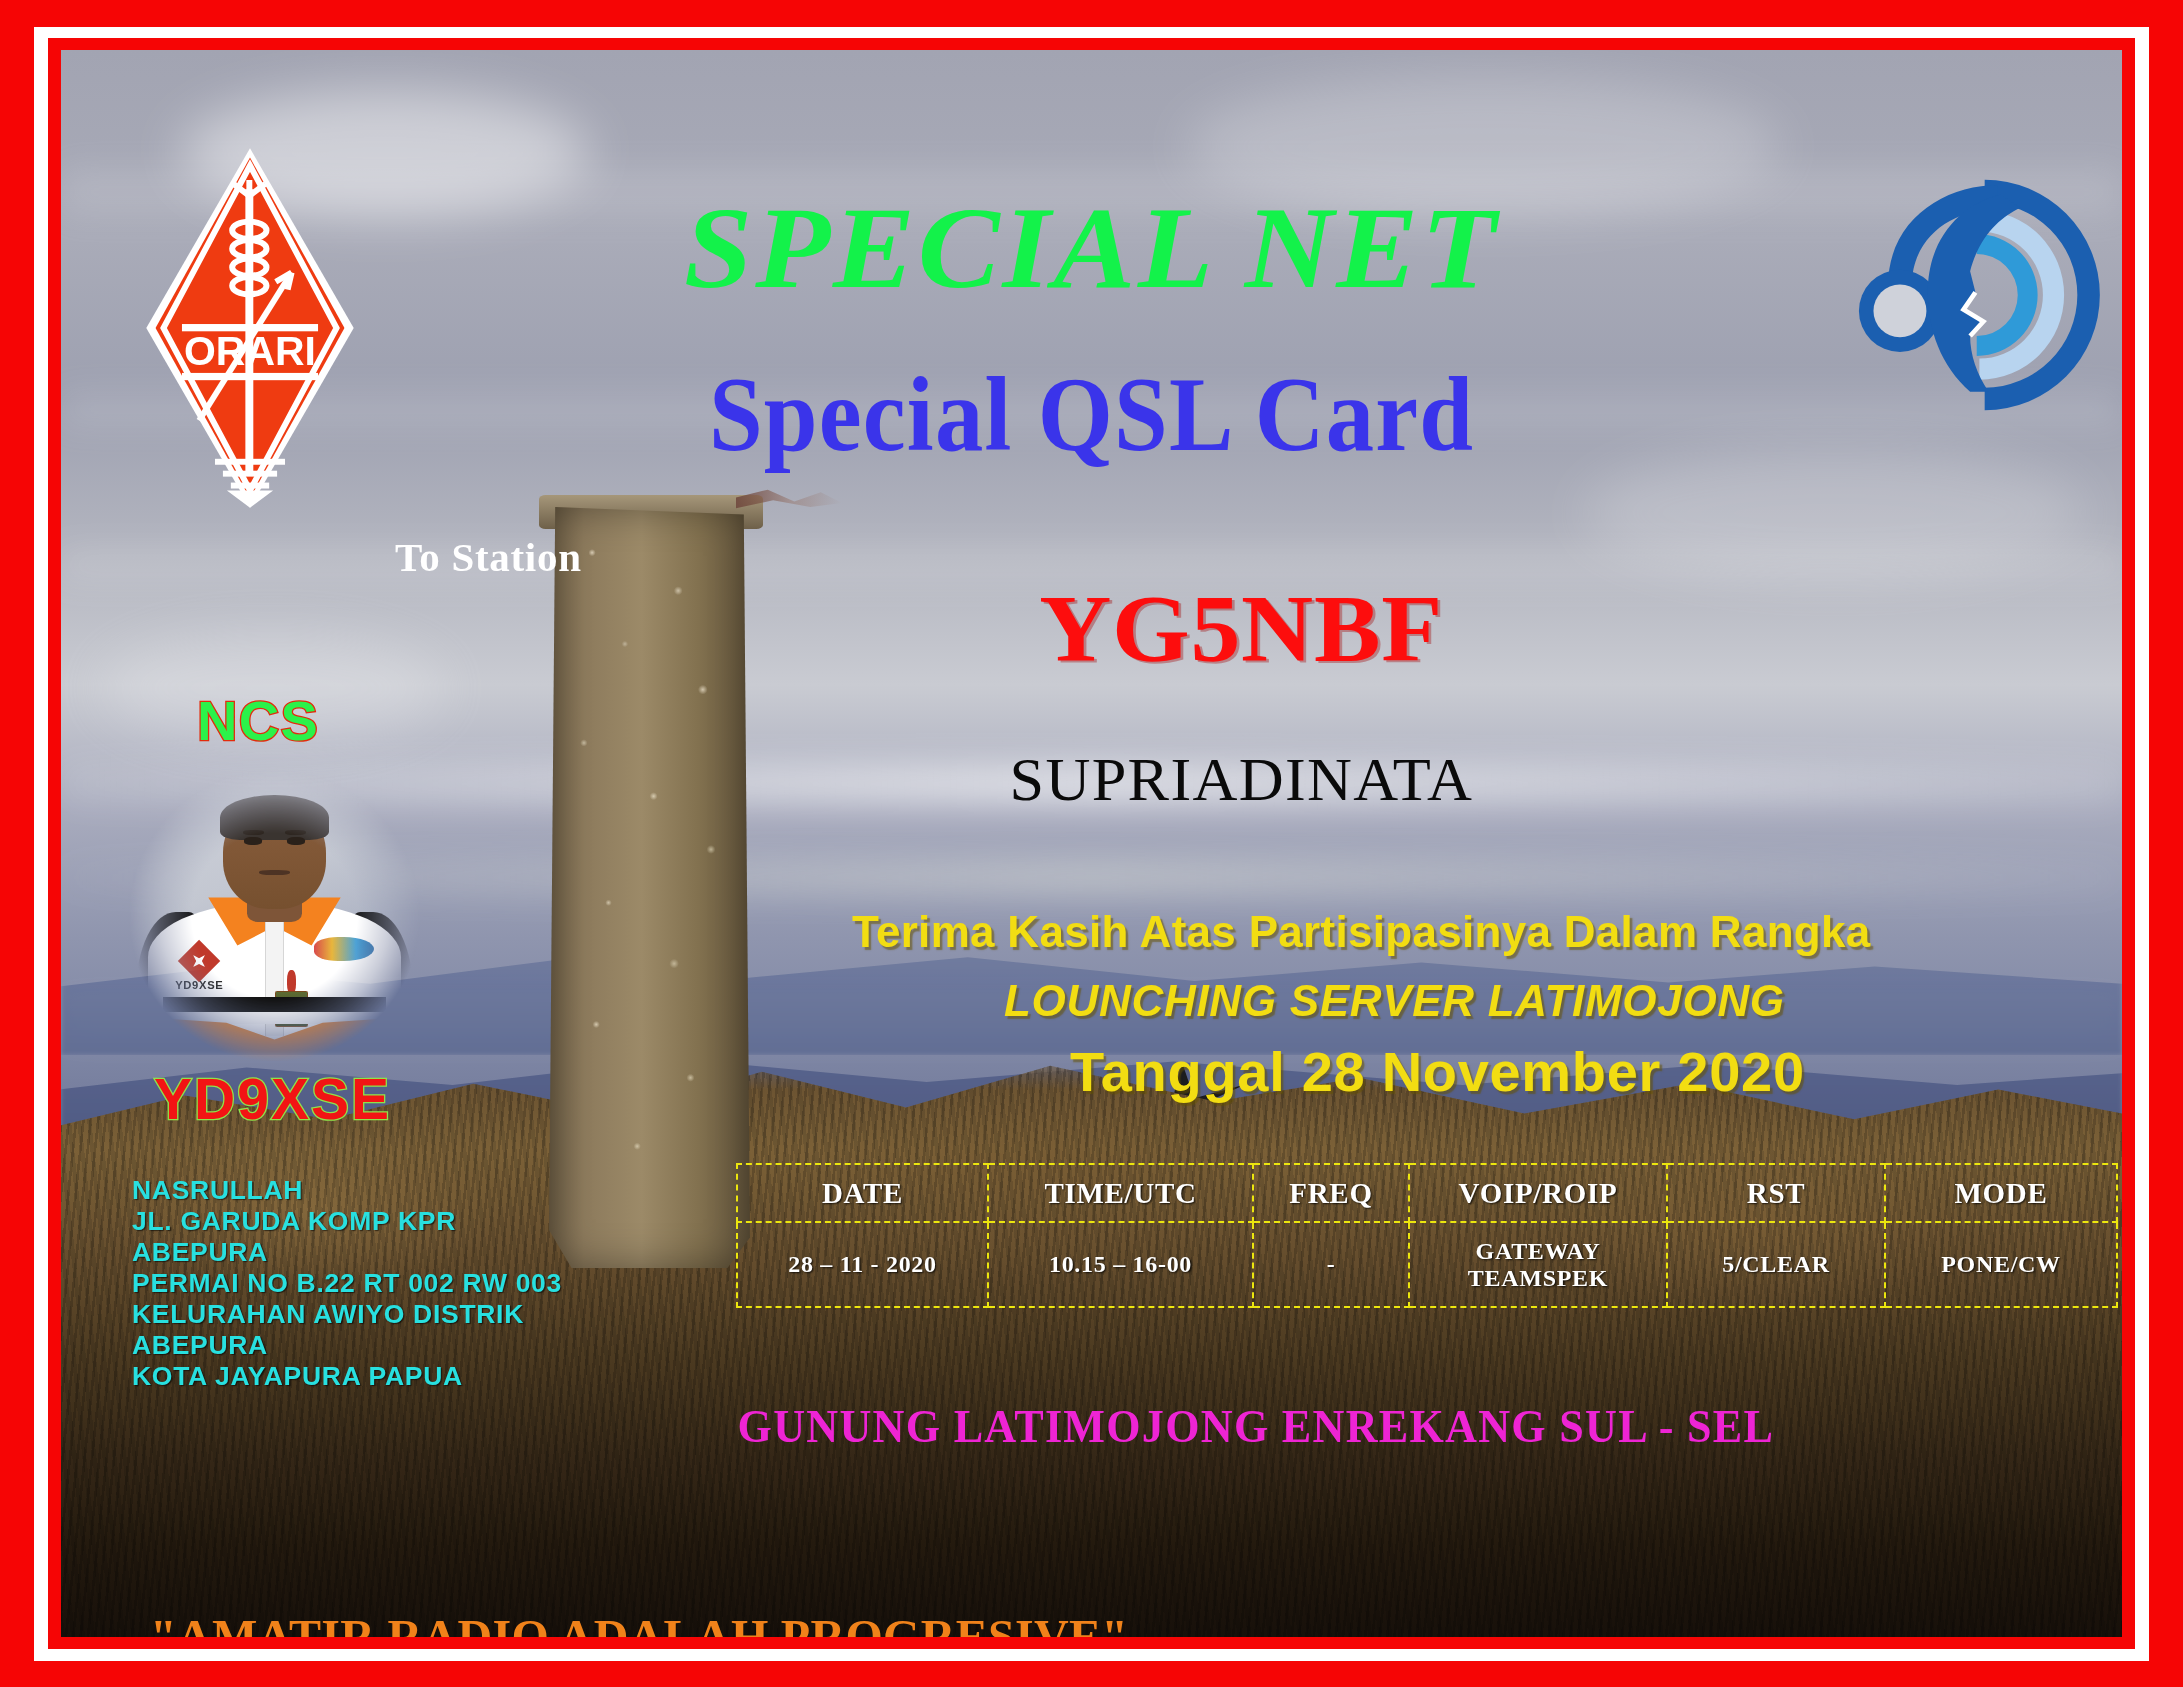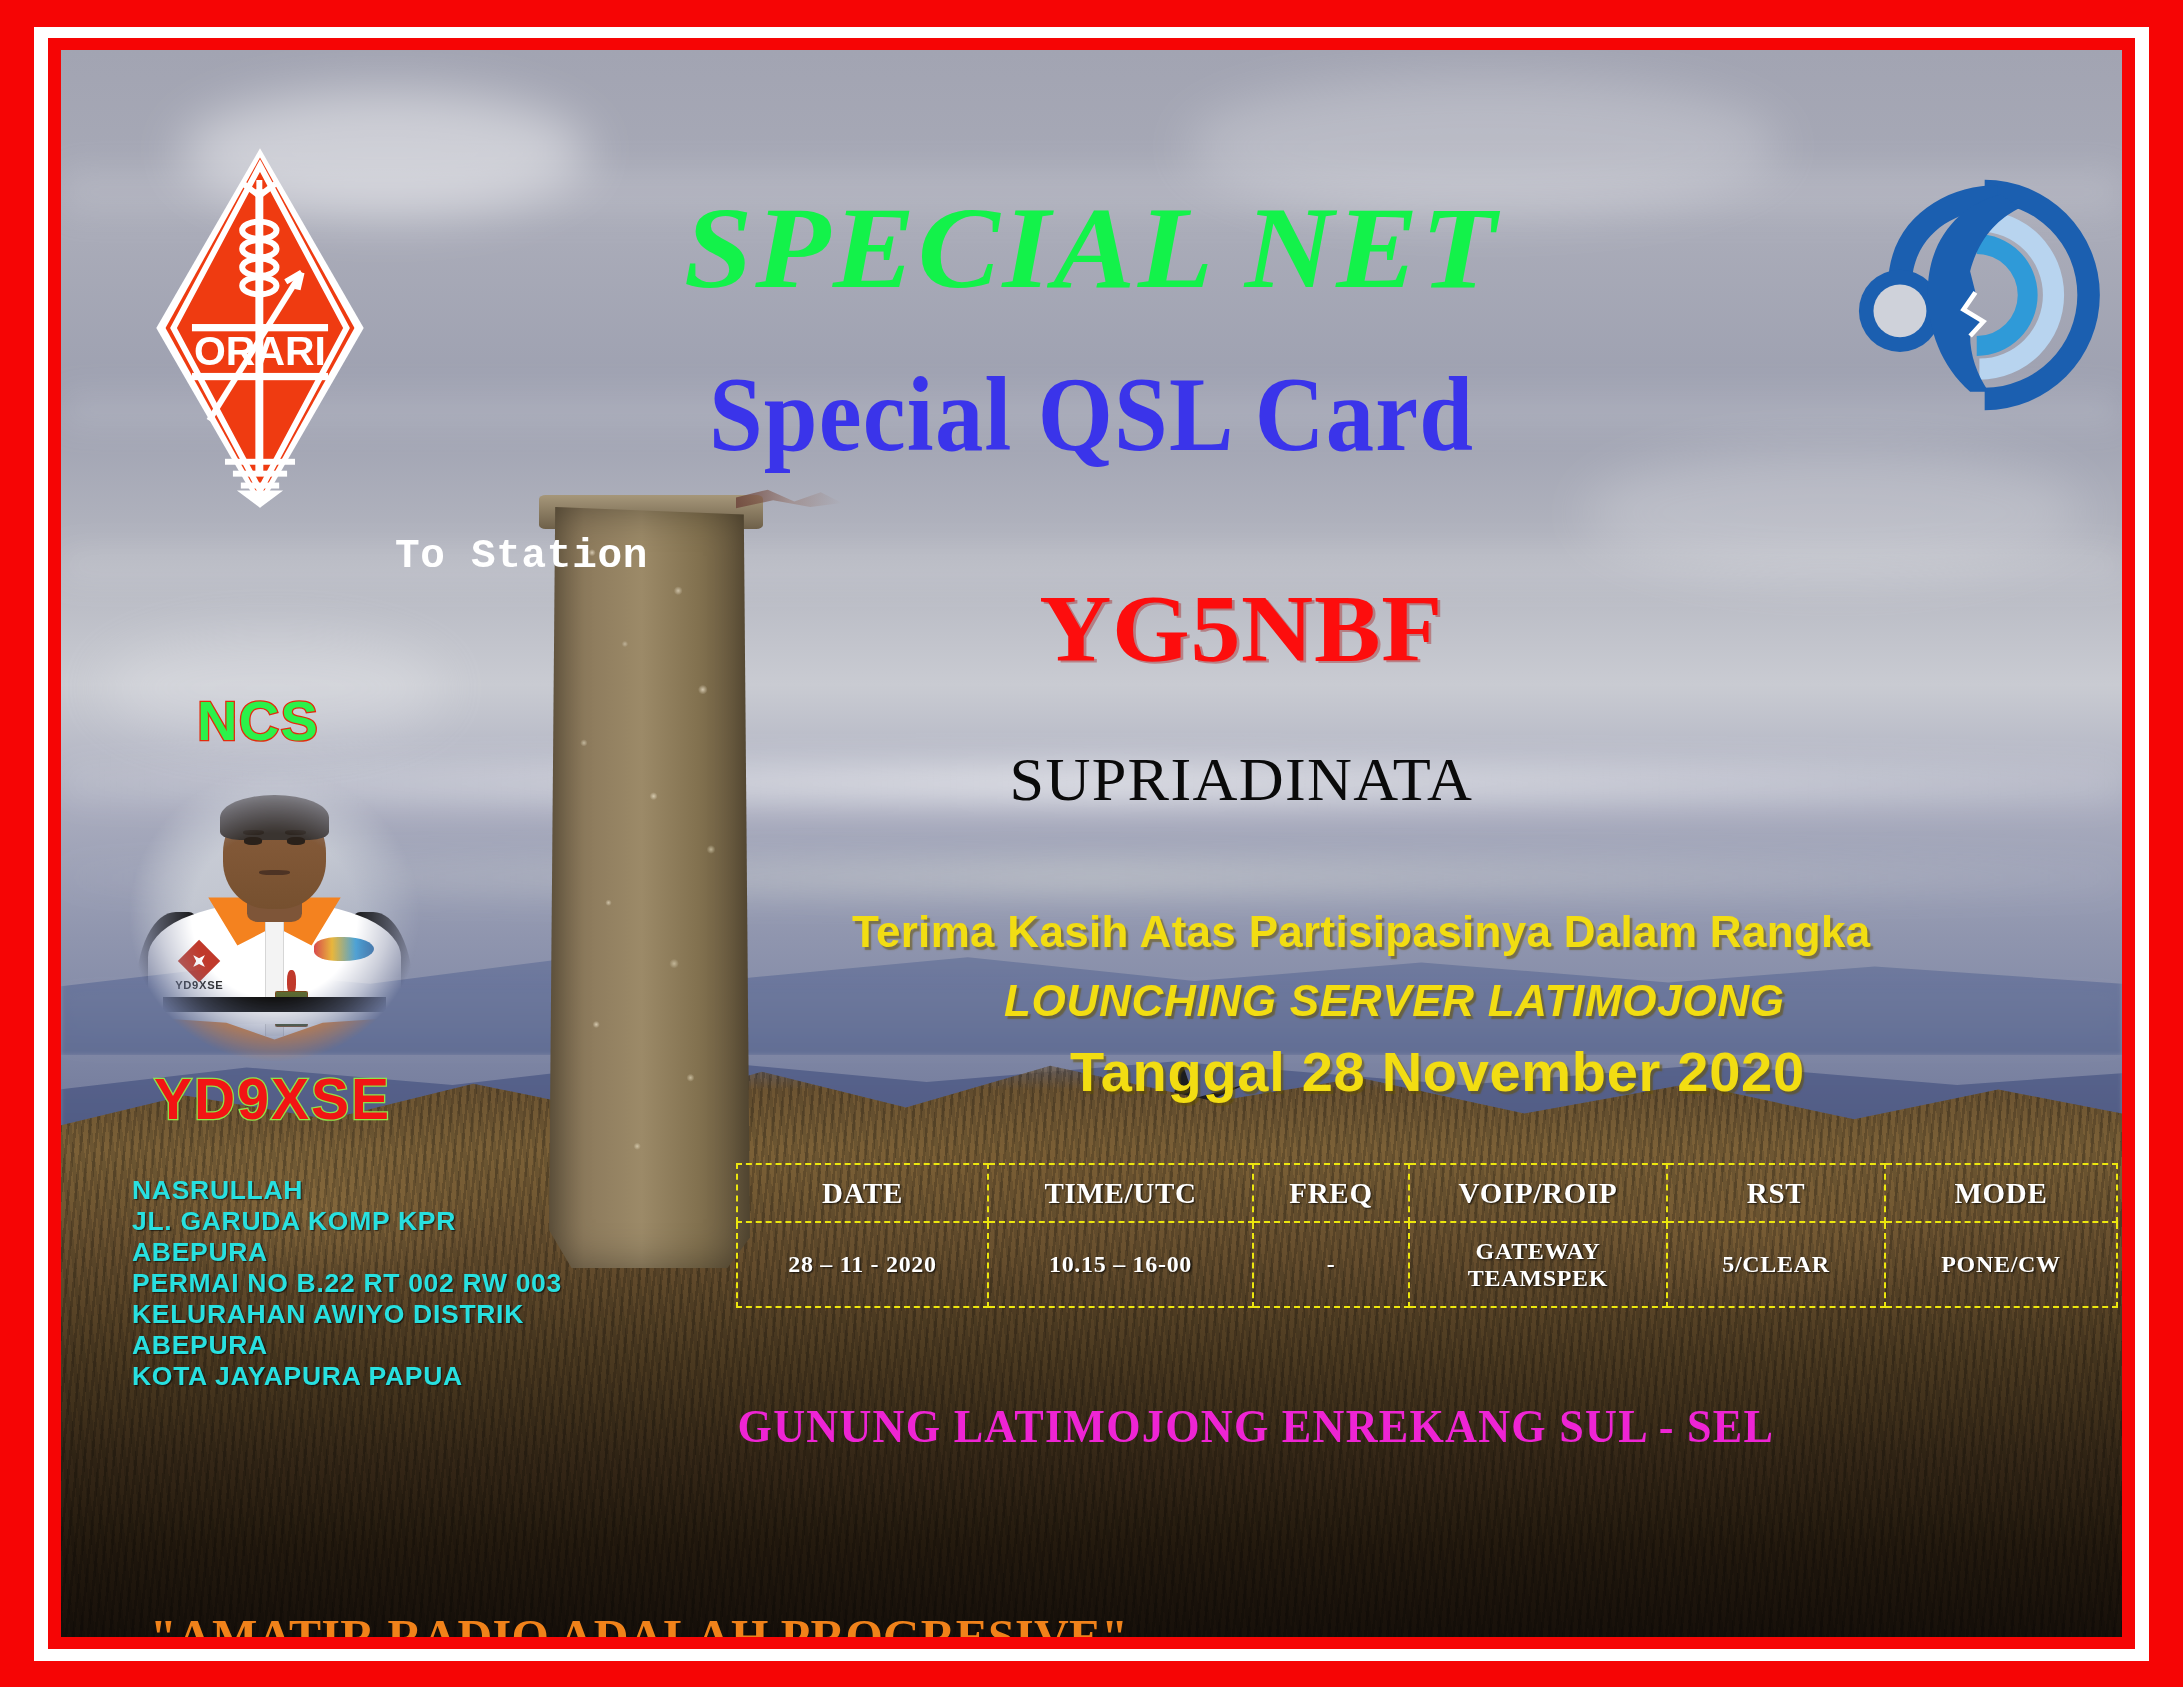--- a/index.html
+++ b/index.html
@@ -218,21 +218,21 @@
   }
   .t-qsl {
     left:0; right:0; top:304px; text-align:center;
     font-family:"Liberation Serif", serif;
     font-weight:700; font-size:105px; letter-spacing:1.3px;
     color:#3a34ea;
     transform:scaleX(0.92);
   }
   .t-tostation {
     left:334px; top:483px;
-    font-family:Liberation Mono, monospace; font-weight:700;
+    font-family:Liberation Serif, serif; font-weight:700;
     font-size:41px; color:#ffffff; letter-spacing:0.7px;
   }
   .t-ncs {
     left:136px; top:638px;
     font-family:"Liberation Sans", sans-serif; font-weight:700;
     font-size:56px; color:#2bf24a; letter-spacing:1.3px;
     -webkit-text-stroke:2.6px #e32b0c;
     paint-order:stroke fill;
   }
   .t-yd9xse {
@@ -321,21 +321,21 @@
   .col-date  { width:251px; }
   .col-time  { width:265px; }
   .col-freq  { width:156px; }
   .col-voip  { width:258px; }
   .col-rst   { width:218px; }
   .col-mode  { width:232px; }
   .voipcell span { display:block; line-height:1.12; }
 
   
   .orari {
-    position:absolute; left:90px; top:93px; width:218px; height:370px;
+    position:absolute; left:80px; top:93px; width:218px; height:370px;
   }
   .headlogo {
     position:absolute; left:1786px; top:106px; width:278px; height:278px;
   }
 </style>
 </head>
 <body>
 
 <div class="card">
   <div class="ring-white"></div>

